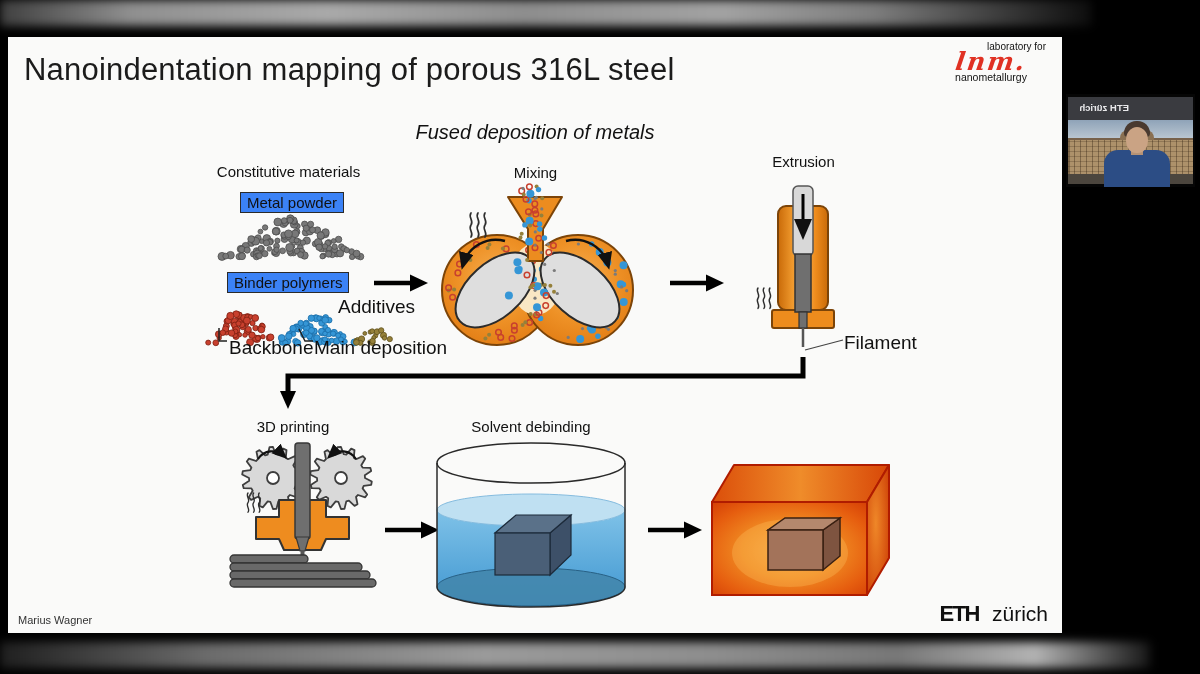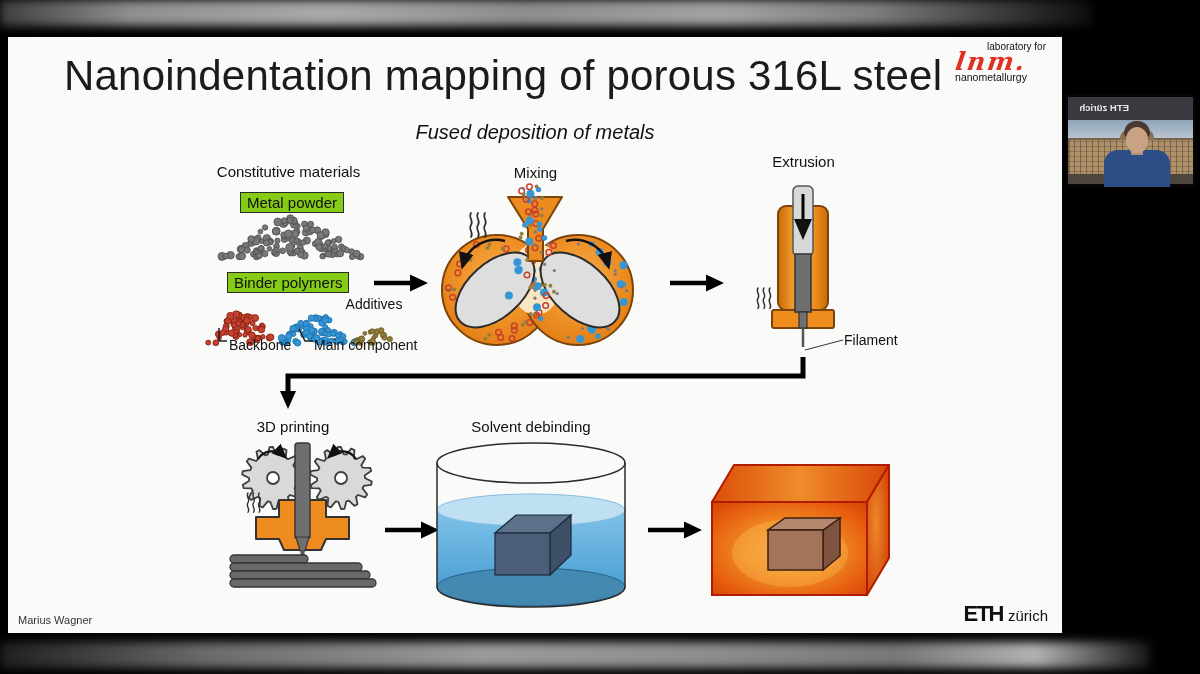--- a/index.html
+++ b/index.html
@@ -3,36 +3,36 @@
 <meta charset="utf-8">
 <style>
   html,body{margin:0;padding:0;}
   body{width:1200px;height:674px;background:#000;position:relative;overflow:hidden;
        font-family:"Liberation Sans",sans-serif;}
   .blur-top{position:absolute;left:0;top:0;width:1092px;height:26px;filter:blur(5px);
     background:linear-gradient(90deg,#3f3f3f,#8f8f8f 12%,#a9a9a9 30%,#8d8d8d 48%,#a2a2a2 66%,#7d7d7d 80%,#2e2e2e 94%,#0c0c0c);}
   .blur-bottom{position:absolute;left:0;top:642px;width:1150px;height:26px;filter:blur(5px);
     background:linear-gradient(90deg,#1f1f1f,#6b6b6b 18%,#9a9a9a 42%,#8d8d8d 62%,#777 78%,#b2b2b2 90%,#161616);}
   .slide{position:absolute;left:8px;top:37px;width:1054px;height:596px;background:#fafaf9;}
-  .slide-title{position:absolute;left:16px;top:15px;font-size:42px;color:#1b1b1b;letter-spacing:.2px;margin-left:40px;}
+  .slide-title{position:absolute;left:16px;top:15px;font-size:31px;color:#1b1b1b;letter-spacing:.2px;}
   .lnm{position:absolute;right:10px;top:5px;width:122px;color:#111;line-height:1.05;}
   .lnm .l1{font-size:10px;text-align:right;padding-right:6px;}
   .lnm .scr{font-family:"DejaVu Serif",serif;font-style:italic;font-weight:bold;font-size:25px;
             letter-spacing:2px;text-align:center;margin-top:-4px;transform:skewX(-8deg);}
   .lnm .l2{font-size:10.5px;text-align:center;margin-top:-3px;}
   .heading{position:absolute;left:0;right:0;top:84px;text-align:center;font-size:20px;color:#111;font-style:italic;}
   .lab{position:absolute;font-size:15px;line-height:1.2;color:#111;text-align:center;}
-  .lab-sm{position:absolute;font-size:14px;color:#111;white-space:nowrap;}
-  .boxlab{position:absolute;font-size:15px;color:#111;background:#84cc16;border:1.5px solid #2a2a2a;
+  .lab-sm{position:absolute;font-size:19px;color:#111;white-space:nowrap;}
+  .boxlab{position:absolute;font-size:15px;color:#111;background:#3b82f6;border:1.5px solid #2a2a2a;
           padding:1px 6px;white-space:nowrap;}
   svg.ill{position:absolute;display:block;overflow:visible;}
   .author{position:absolute;left:10px;bottom:7px;font-size:11px;color:#333;}
   .ethlogo{position:absolute;right:14px;bottom:6px;color:#101010;white-space:nowrap;}
   .ethlogo .b{font-weight:800;font-size:22px;letter-spacing:-1.5px;}
-  .ethlogo .r{font-weight:400;font-size:15px;margin-left:5px;}
+  .ethlogo .r{font-weight:400;font-size:21px;margin-left:13px;}
   
   .webcam{position:absolute;left:1066px;top:94px;width:129px;height:93px;background:#060606;}
   .wc-band{position:absolute;left:2px;top:3px;right:2px;height:23px;background:#3a3b40;}
   .wc-mark{position:absolute;left:5px;top:5px;color:#e9e9eb;font-size:9.5px;font-weight:bold;
            transform:scaleX(-1);transform-origin:28px center;white-space:nowrap;}
   .wc-sky{position:absolute;left:2px;top:26px;right:2px;height:22px;
           background:linear-gradient(#8fa3b8,#c2cdd6);}
   .wc-bldg{position:absolute;left:2px;top:44px;right:2px;height:37px;background:#ad916a;
      border-top:2px solid #77614a;
      background-image:repeating-linear-gradient(90deg,rgba(40,25,10,.35) 0 1.5px,transparent 1.5px 6px),
@@ -386,21 +386,21 @@
   <div class="lab-sm" style="left:330px;top:259px;width:72px;text-align:center;">Additives</div>
 
   <svg class="ill" style="left:206px;top:291px;" width="14" height="16" viewBox="0 0 14 16">
     <polyline points="5,0 5,13 13,13" fill="none" stroke="#222" stroke-width="1.5"></polyline>
   </svg>
   <div class="lab-sm" style="left:221px;top:300px;">Backbone</div>
 
   <svg class="ill" style="left:288px;top:292px;" width="18" height="14" viewBox="0 0 18 14">
     <polyline points="3,0 9,12 17,12" fill="none" stroke="#222" stroke-width="1.5"></polyline>
   </svg>
-  <div class="lab-sm" style="left:306px;top:300px;">Main component</div>
+  <div class="lab-sm" style="left:306px;top:300px;">Main deposition</div>
 
   <svg class="ill" style="left:364px;top:235px;" width="58" height="22" viewBox="0 0 58 22">
     <line x1="2" y1="11" x2="39" y2="11" stroke="#000" stroke-width="4.6"></line>
     <polygon points="38,2.5 56,11 38,19.5" fill="#000"></polygon>
   </svg>
 
   <svg id="mixer-svg" class="ill" style="left:425px;top:146px;" width="205" height="170" viewBox="0 0 205 170">
     <circle cx="64" cy="107" r="55" fill="url(#gOr)" stroke="#7c4408" stroke-width="2"></circle>
     <circle cx="145" cy="107" r="55" fill="url(#gOr)" stroke="#7c4408" stroke-width="2"></circle>
     <ellipse cx="103" cy="96" rx="26" ry="36" fill="#f9e7c4"></ellipse>

